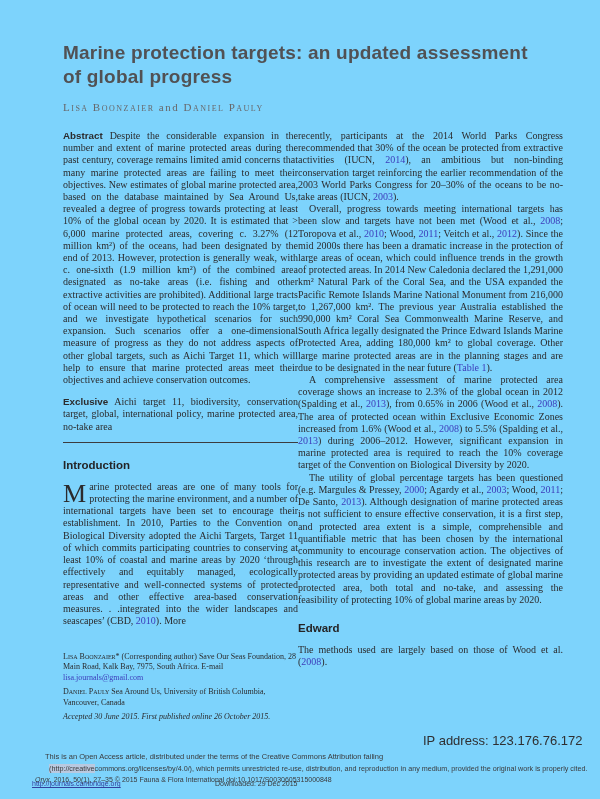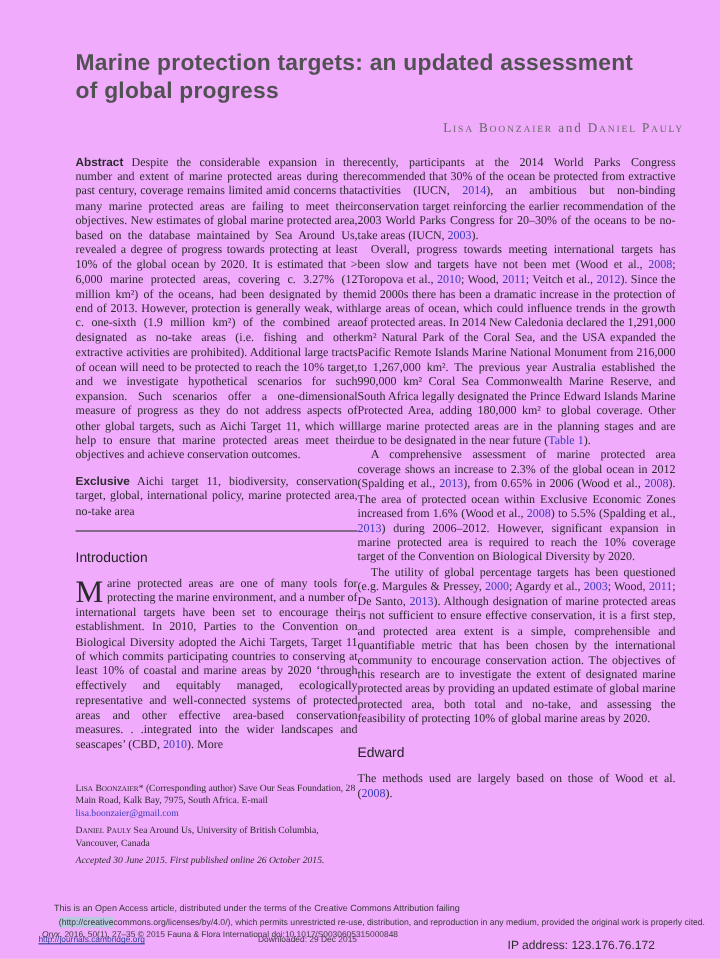--- a/index.html
+++ b/index.html
@@ -1,45 +1,45 @@
 <!DOCTYPE html>
 <html><head>
 <meta charset="utf-8">
 <style>
   html,body { margin:0; padding:0; }
   body {
     width:600px; height:799px; position:relative; background:#ffffff;
     font-family:"Liberation Serif", serif; color:#2b2b2d;
     -webkit-font-smoothing:antialiased;
   }
-  .page { position:absolute; inset:0; background:#f0abfc; overflow:hidden; }
+  .page { position:absolute; inset:0; background:#7dd3fc; overflow:hidden; }
 
   .title {
     position:absolute; left:63px; top:41px; width:480px;
     font-family:"Liberation Sans", sans-serif; font-weight:bold;
     font-size:19px; line-height:24px; color:#515154; letter-spacing:0.2px;
   }
   .authors {
-    position:absolute; left:63px; top:101px; width:507px; text-align:right;
+    position:absolute; left:63px; top:101px; width:507px; 
     font-size:11px; color:#68686b; letter-spacing:1.5px;
   }
 
   .col { position:absolute; top:130px; }
   .col-left  { left:63px;  width:235px; }
   .col-right { left:298px; width:265px; }
 
   .col p {
     margin:0; text-align:justify;
     font-size:10px; line-height:12.2px; color:#2b2b2d;
   }
   .lbl { font-family:"Liberation Sans", sans-serif; font-weight:bold; font-size:9.8px; }
   .kw { margin-top:10px !important; }
   .rule { border:0; border-top:1px solid #3c3c3e; margin:9px 0 0 0; width:100%; }
   .shead {
-    font-family:"Liberation Sans", sans-serif; font-weight:normal;
+    font-family:"Liberation Sans", sans-serif; font-weight:bold;
     font-size:11.5px; color:#242426; margin:16px 0 10px 0;
   }
   .dropcap {
     float:left; font-size:26px; line-height:21px; padding:2px 3px 0 0;
     color:#2b2b2d;
   }
   .ind { text-indent:11px; }
 
   .sc   { font-variant:small-caps; }
   .it   { font-style:italic; }
@@ -56,21 +56,21 @@
 
   .foot {
     position:absolute; font-family:"Liberation Sans", sans-serif;
     color:#3a3a3c; white-space:nowrap;
   }
   .f1 { left:45px; top:752px; font-size:7.5px; }
   .f2 { left:33px; top:764px; font-size:7.2px;padding-left:16px; }
   .fcite { left:35px; top:776px; font-size:7px; z-index:2; }
   .flink { left:32px; top:780px; font-size:7px; color:#33419e; text-decoration:underline; z-index:1; }
   .fdl { left:215px; top:780px; font-size:7px; z-index:3; }
-  .fip { left:423px; top:783px; font-size:10px; color:#2f2f31; }
+  .fip { left:423px; top:733px; font-size:13px; color:#2f2f31; }
 </style>
 </head>
 <body>
 
 <div class="page">
 
   <div class="title">Marine protection targets: an updated assessment of global progress</div>
 
   <div class="authors"><span class="sc">Lisa Boonzaier</span><span> and </span><span class="sc">Daniel Pauly</span></div>
 
@@ -85,21 +85,21 @@
   <div class="col col-right">
     <p><span>recently, participants at the 2014 World Parks Congress recommended that 30% of the ocean be protected from extractive activities (IUCN, </span><span class="cite">2014</span><span>), an ambitious but non-binding conservation target reinforcing the earlier recommendation of the 2003 World Parks Congress for 20–30% of the oceans to be no-take areas (IUCN, </span><span class="cite">2003</span><span>).</span></p>
     <p class="ind"><span>Overall, progress towards meeting international targets has been slow and targets have not been met (Wood et al., </span><span class="cite">2008</span><span>; Toropova et al., </span><span class="cite">2010</span><span>; Wood, </span><span class="cite">2011</span><span>; Veitch et al., </span><span class="cite">2012</span><span>). Since the mid 2000s there has been a dramatic increase in the protection of large areas of ocean, which could influence trends in the growth of protected areas. In 2014 New Caledonia declared the 1,291,000 km² Natural Park of the Coral Sea, and the USA expanded the Pacific Remote Islands Marine National Monument from 216,000 to 1,267,000 km². The previous year Australia established the 990,000 km² Coral Sea Commonwealth Marine Reserve, and South Africa legally designated the Prince Edward Islands Marine Protected Area, adding 180,000 km² to global coverage. Other large marine protected areas are in the planning stages and are due to be designated in the near future (</span><span class="cite">Table 1</span><span>).</span></p>
     <p class="ind"><span>A comprehensive assessment of marine protected area coverage shows an increase to 2.3% of the global ocean in 2012 (Spalding et al., </span><span class="cite">2013</span><span>), from 0.65% in 2006 (Wood et al., </span><span class="cite">2008</span><span>). The area of protected ocean within Exclusive Economic Zones increased from 1.6% (Wood et al., </span><span class="cite">2008</span><span>) to 5.5% (Spalding et al., </span><span class="cite">2013</span><span>) during 2006–2012. However, significant expansion in marine protected area is required to reach the 10% coverage target of the Convention on Biological Diversity by 2020.</span></p>
     <p class="ind"><span>The utility of global percentage targets has been questioned (e.g. Margules &amp; Pressey, </span><span class="cite">2000</span><span>; Agardy et al., </span><span class="cite">2003</span><span>; Wood, </span><span class="cite">2011</span><span>; De Santo, </span><span class="cite">2013</span><span>). Although designation of marine protected areas is not sufficient to ensure effective conservation, it is a first step, and protected area extent is a simple, comprehensible and quantifiable metric that has been chosen by the international community to encourage conservation action. The objectives of this research are to investigate the extent of designated marine protected areas by providing an updated estimate of global marine protected area, both total and no-take, and assessing the feasibility of protecting 10% of global marine areas by 2020.</span></p>
     <div class="shead">Edward</div>
     <p><span>The methods used are largely based on those of Wood et al. (</span><span class="cite">2008</span><span>).</span></p>
   </div>
 
   <div class="footnotes">
-    <p><span class="sc">Lisa Boonzaier</span><span>* (Corresponding author) Save Our Seas Foundation, 28 Main Road, Kalk Bay, 7975, South Africa. E-mail </span><span class="link">lisa.boonzaier@gmail.com</span></p>
+    <p><span class="sc">Lisa Boonzaier</span><span>* (Corresponding author) Save Our Seas Foundation, 28 Main Road, Kalk Bay, 7975, South Africa. E-mail </span><span class="link">lisa.journals@gmail.com</span></p>
     <p><span class="sc">Daniel Pauly</span><span> Sea Around Us, University of British Columbia, Vancouver, Canada</span></p>
     <p class="tight"><span class="it">Accepted 30 June 2015. First published online 26 October 2015.</span></p>
   </div>
 
   <div class="foot f1">This is an Open Access article, distributed under the terms of the Creative Commons Attribution failing</div>
   <div class="foot f2"><span class="hl">(http://creative</span><span>commons.org/licenses/by/4.0/), which permits unrestricted re-use, distribution, and reproduction in any medium, provided the original work is properly cited.</span></div>
   <div class="foot flink">http://journals.cambridge.org</div>
   <div class="foot fcite"><span class="it">Oryx</span><span>, 2016, 50(1), 27–35 © 2015 Fauna &amp; Flora International  doi:10.1017/S0030605315000848</span></div>
   <div class="foot fdl">Downloaded: 29 Dec 2015</div>
   <div class="foot fip">IP address: 123.176.76.172</div>

